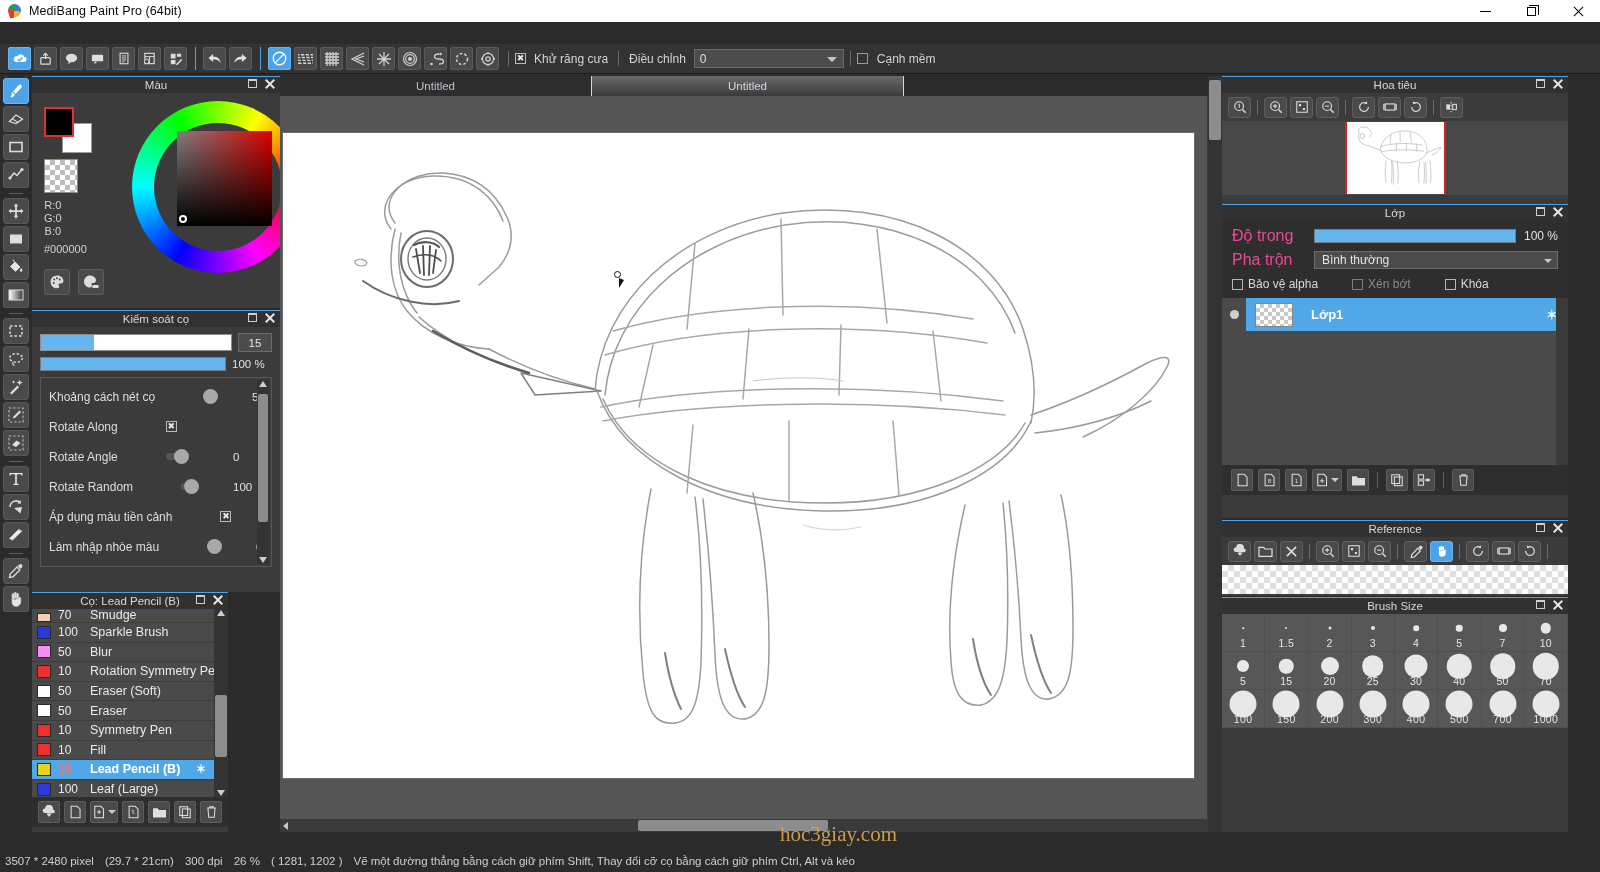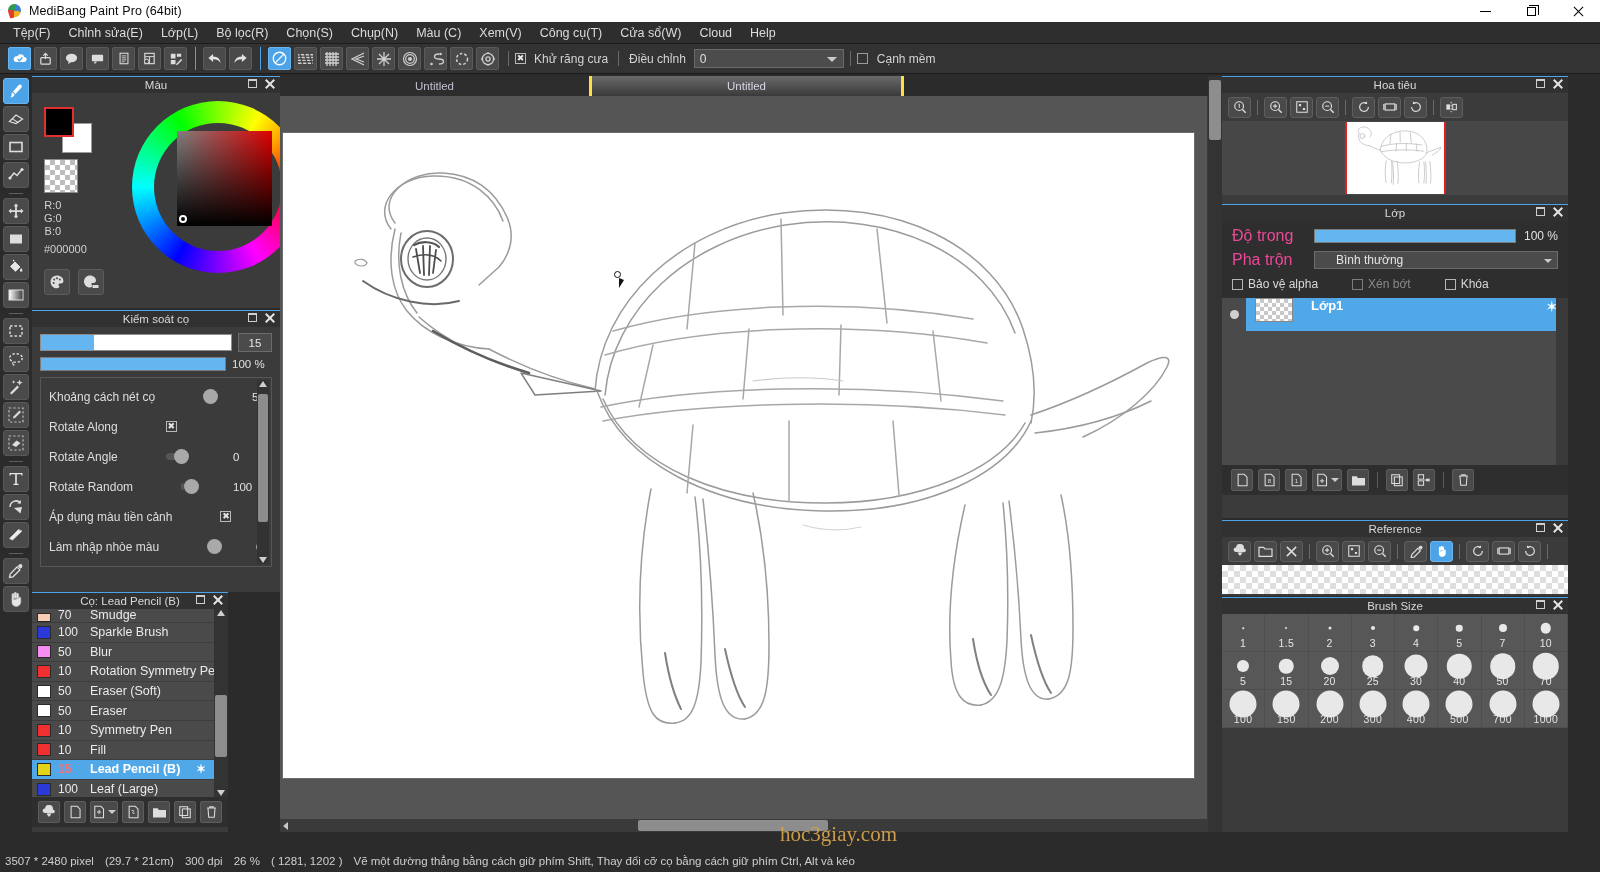--- a/index.html
+++ b/index.html
@@ -210,21 +210,21 @@
   .blb {
     width: 22px; height: 22px; background: #4a4a4a; border: 1px solid #5c5c5c; border-radius: 2px;
     display: flex; align-items: center; justify-content: center; color: #ddd;
   }
 
   
   .canvas-region { position: absolute; left: 280px; top: 76px; width: 940px; height: 756px; background: #555555; }
   .tabstrip { position: absolute; top: 0; left: 0; width: 940px; height: 20px; background: #2b2b2b; display: flex; }
   .ctab {
     width: 312px; height: 20px; display: flex; align-items: center; justify-content: center;
-    font-size: 11.5px; color: #c2bfd2; background: #2d2d2d; border-right: 3px solid #fde047; text-align: right;
+    font-size: 11.5px; color: #c2bfd2; background: #2d2d2d; border-right: 1px solid #fde047; text-align: right;
   }
   .ctab.active { background: linear-gradient(#6a6a6a, #3a3a3a); color: #d8d5e6; }
   .canvas-inner { position: absolute; top: 20px; left: 0; width: 927px; height: 723px; background: #555555; overflow: hidden; }
   .paper {
     position: absolute; left: 3px; top: 37px; width: 911px; height: 645px;
     background: #ffffff; box-shadow: 0 0 0 1px #6b6b6b;
   }
   .cursor-dot {
     position: absolute; left: 331px; top: 138px; width: 7px; height: 7px;
     border: 1px solid #111; border-radius: 50%;
@@ -252,31 +252,31 @@
 
   
   #layerPanel { left: 1222px; top: 204px; width: 346px; height: 314px; }
   .lp-body { background: #2e2e2e; padding: 4px 0 0 0; }
   .lp-row { display: flex; align-items: center; height: 21px; padding: 0 10px 0 10px; margin-bottom: 3px; }
   .lp-lbl { width: 82px; font-size: 16px; color: #ec4899; }
   .lp-opacity { flex: 1; height: 14px; background: #64b5f0; border: 1px solid #7d7d7d; }
   .lp-val { width: 42px; text-align: right; font-size: 12px; color: #e0e0e0; }
   .lp-combo {
     flex: 1; height: 18px; background: #4b4b4b; border: 1px solid #6b6b6b; position: relative;
-    display: flex; align-items: center; padding-left: 21px; font-size: 12px; color: #e4e4e4;
+    display: flex; align-items: center; padding-left: 7px; font-size: 12px; color: #e4e4e4;
   }
   .lp-combo .arrow { position:absolute; right: 5px; top: 7px;
     border-left: 4px solid transparent; border-right: 4px solid transparent; border-top: 4px solid #c9c9c9; }
   .lp-checks { display: flex; align-items: center; height: 22px; padding: 0 10px; font-size: 12px; }
   .lp-chk { display: flex; align-items: center; margin-right: 34px; }
   .lp-chk .box { width: 11px; height: 11px; border: 1px solid #b5b5b5; margin-right: 5px; }
   .lp-chk.dim { color: #8a8a8a; }
   .lp-chk.dim .box { border-color: #7d7d7d; }
   .lp-list { position: relative; height: 167px; background: #4a4a4a; margin-top: 3px; }
-  .lp-item { display: flex; height: 33px; background: #51a8e8; position: relative; }
+  .lp-item { display: flex; align-items: center; height: 33px; background: #51a8e8; position: relative; }
   .lp-eye { width: 24px; height: 33px; background: #4a4a4a; display:flex; align-items:center; justify-content:center; }
   .lp-eye .dot { width: 9px; height: 9px; border-radius: 50%; background: #cfcfcf; }
   .lp-thumb {
     width: 38px; height: 24px; margin-left: 9px; border: 1px solid #888;
     background-image:
       linear-gradient(45deg, #c8c8c8 25%, transparent 25%, transparent 75%, #c8c8c8 75%),
       linear-gradient(45deg, #c8c8c8 25%, #fff 25%, #fff 75%, #c8c8c8 75%);
     background-size: 8px 8px; background-position: 0 0, 4px 4px;
   }
   .lp-name { margin-left: 18px; font-size: 13px; font-weight: bold; color: #fff; }
@@ -340,34 +340,20 @@
         </div>
       <div class="tb-btn">
           <div class="ic-max"></div>
         </div>
       <div class="tb-btn close">
           <div class="ic-close"></div>
         </div>
     </div>
   </div>
 
-  <div class="menubar">
-    <div class="menu-item">Tệp(F)</div>
-    <div class="menu-item">Chỉnh sửa(E)</div>
-    <div class="menu-item">Lớp(L)</div>
-    <div class="menu-item">Bộ lọc(R)</div>
-    <div class="menu-item">Chọn(S)</div>
-    <div class="menu-item">Chụp(N)</div>
-    <div class="menu-item">Màu (C)</div>
-    <div class="menu-item">Xem(V)</div>
-    <div class="menu-item">Công cụ(T)</div>
-    <div class="menu-item">Cửa sổ(W)</div>
-    <div class="menu-item">Cloud</div>
-    <div class="menu-item">Help</div>
-  </div>
 
   <div class="toolbar">
     <div class="tbtn active">
       <svg width="16" height="16" viewBox="0 0 16 16">
           <path d="M4 11h8a2.5 2.5 0 0 0 .2-5A3.6 3.6 0 0 0 5.4 5.3 2.6 2.6 0 0 0 4 11z" fill="#fff"></path>
           <path d="M5.8 8.2l1.6 1.6 3-3.2" stroke="#4da3e8" stroke-width="1.4" fill="none"></path>
         </svg>
     </div>
     <div class="tbtn">
       <svg width="15" height="15" viewBox="0 0 16 16">

